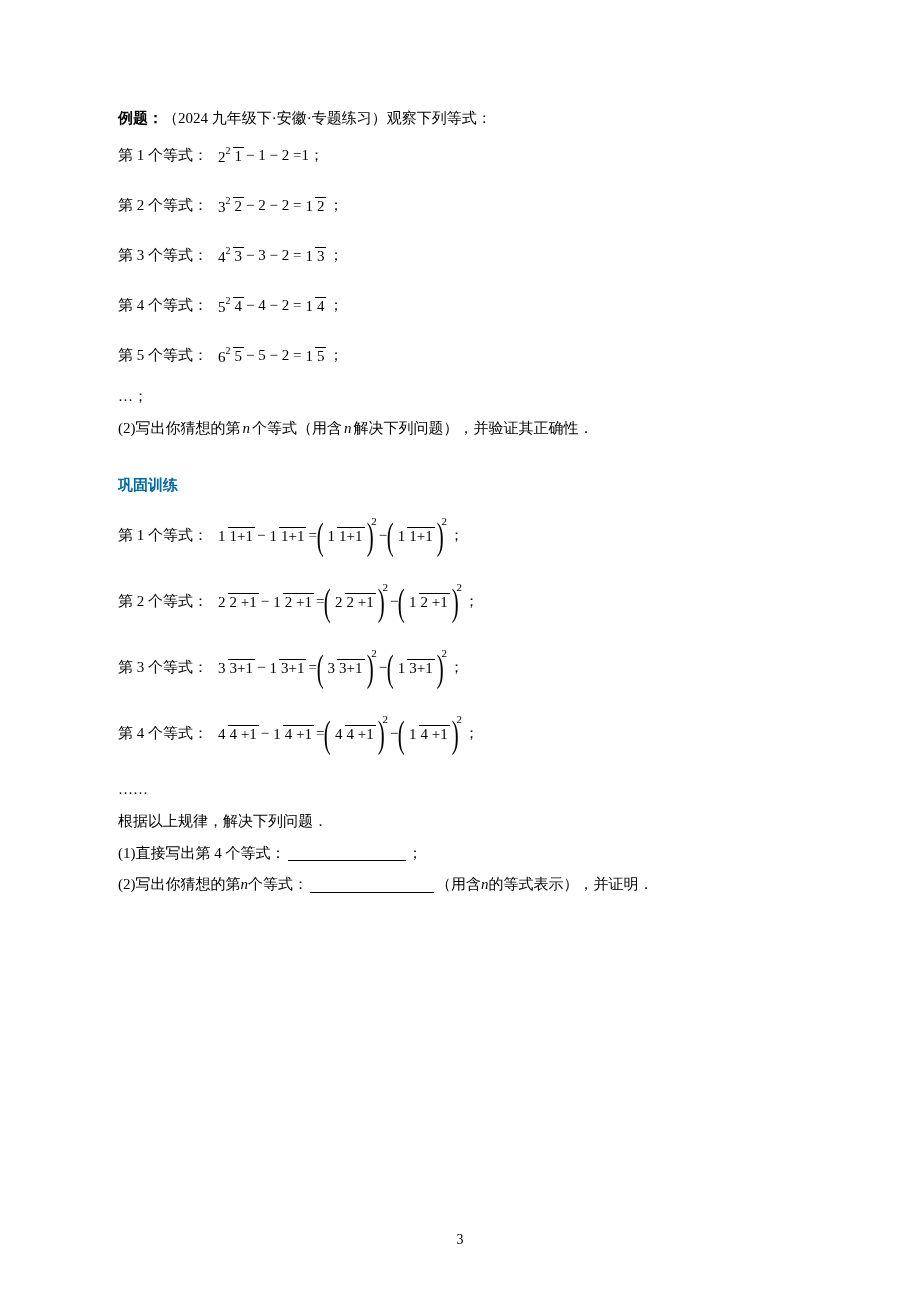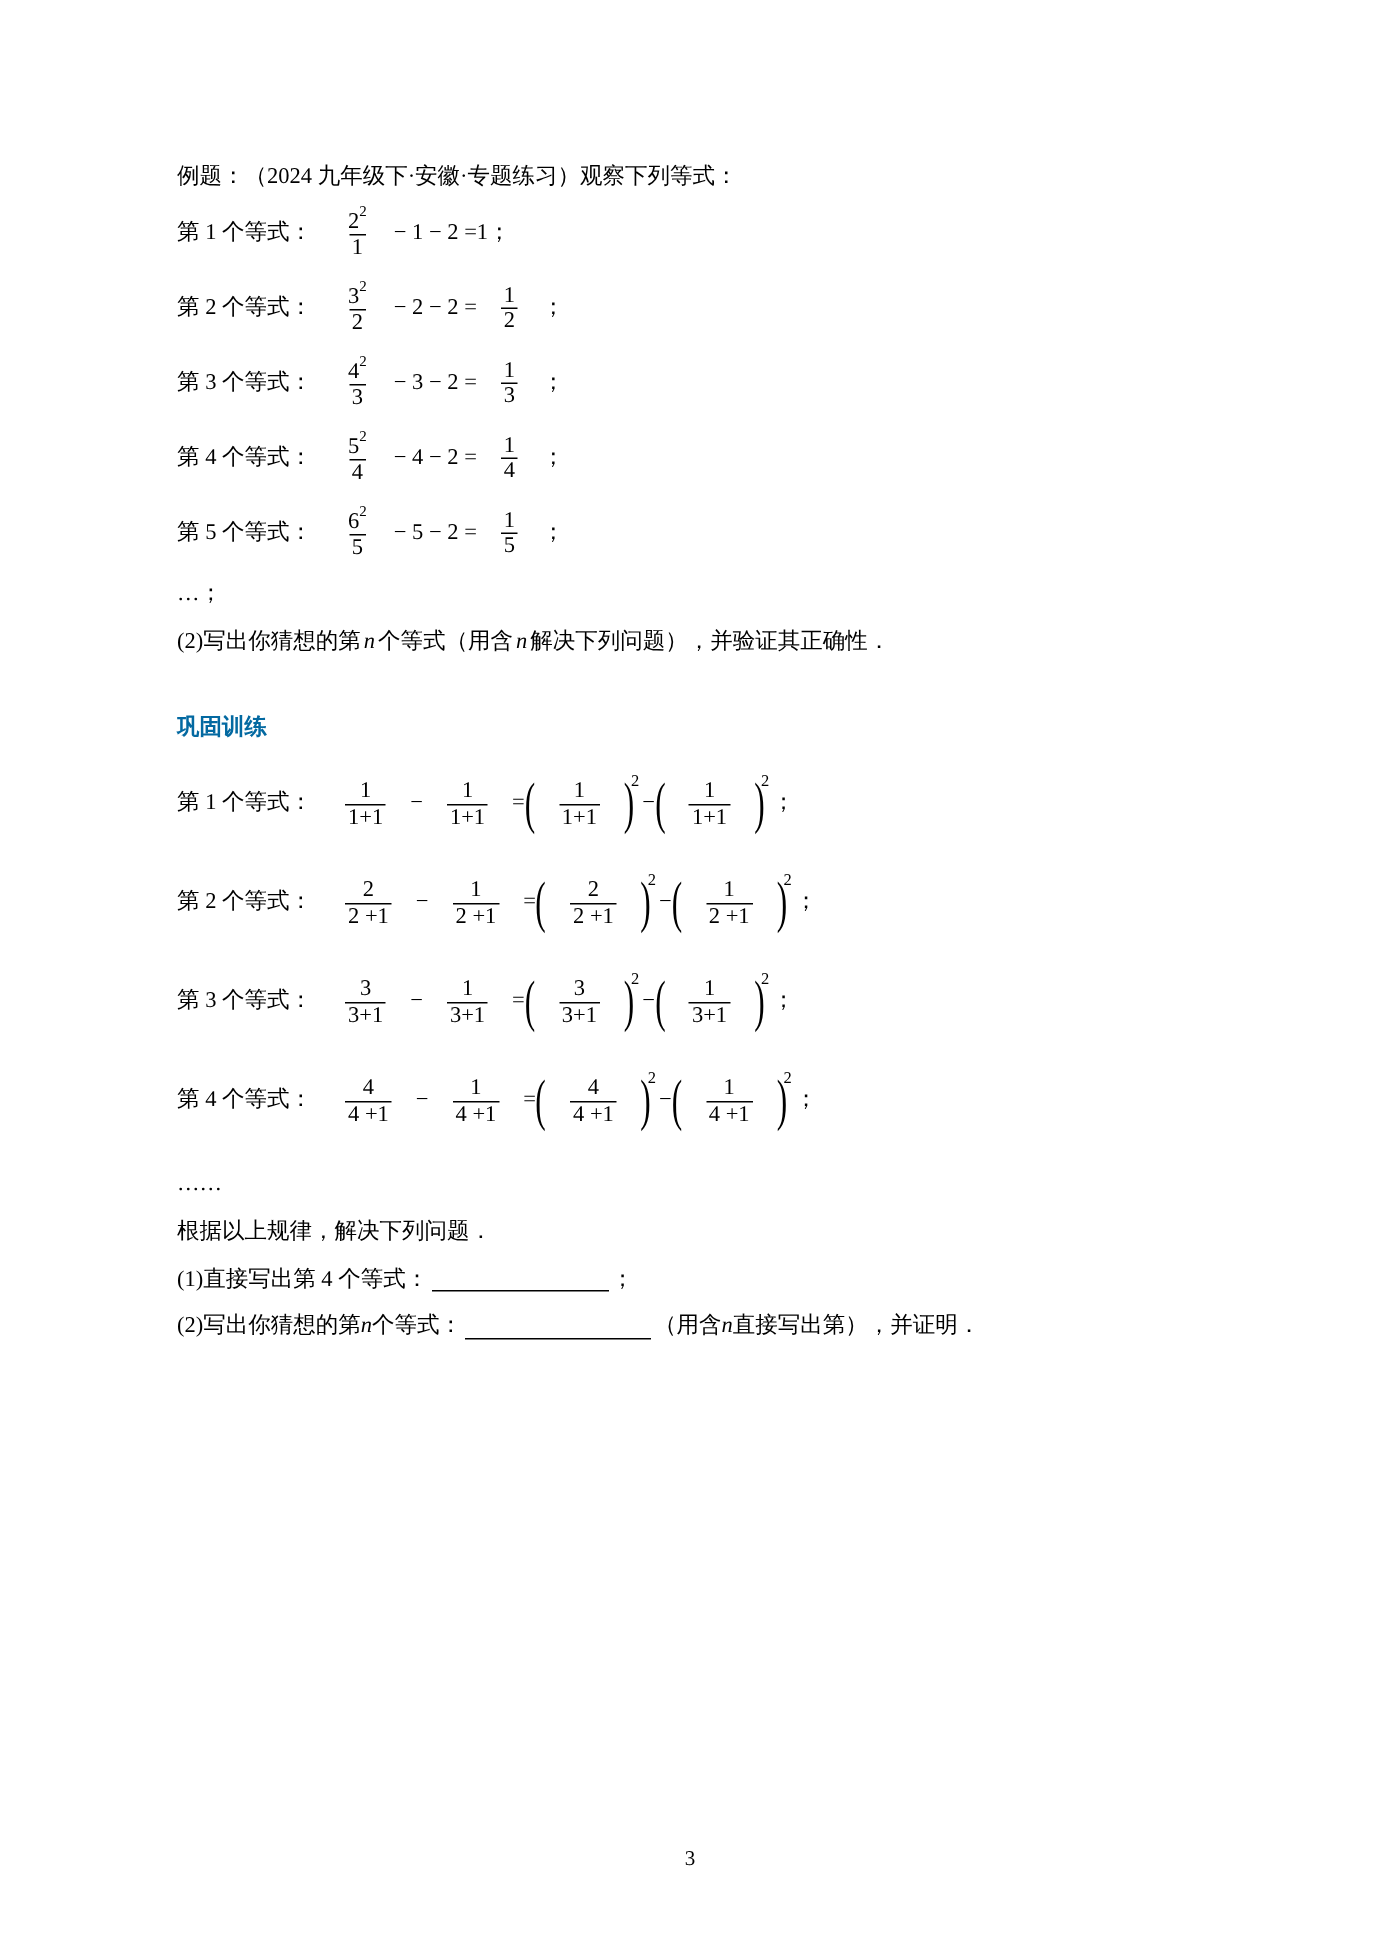--- a/index.html
+++ b/index.html
@@ -19,33 +19,33 @@
   .page {
     padding: 108px 118px 0 118px;
     line-height: 1.45;
   }
   .line {
     margin-bottom: 6px;
     display: flex;
     align-items: center;
     flex-wrap: wrap;
   }
-  .bold { font-weight: normal; }
+  .bold { font-weight: bold; }
   .section-title {
     color: #0369a1;
     font-weight: bold;
     margin-top: 36px;
     margin-bottom: 12px;
   }
   .frac {
     display: inline-flex;
-    flex-direction: column;
+    flex-direction: row;
     align-items: center;
     vertical-align: middle;
-    margin: 0 16px;
+    margin: 0 2px;
     line-height: 1.1;
   }
   .frac .num { padding: 0 2px; }
   .frac .den {
     border-top: 1px solid #000;
     padding: 0 2px;
   }
   .eqline {
     display: flex;
     align-items: center;
@@ -309,18 +309,18 @@
     <span>；</span>
   </div>
 
   <div class="line gap-top-sm gap-bottom-lg">
     <span>(2)写出你猜想的第 </span>
     <span class="tnr italic">n</span>
     <span> 个等式：</span>
     <span class="blank" style="width:124px;"></span>
     <span>（用含 </span>
     <span class="tnr italic">n</span>
-    <span> 直接写出第），并证明．</span>
+    <span> 的等式表示），并证明．</span>
   </div>
 
 </div>
 
 <div class="pnum">3</div>
 
 </body></html>

